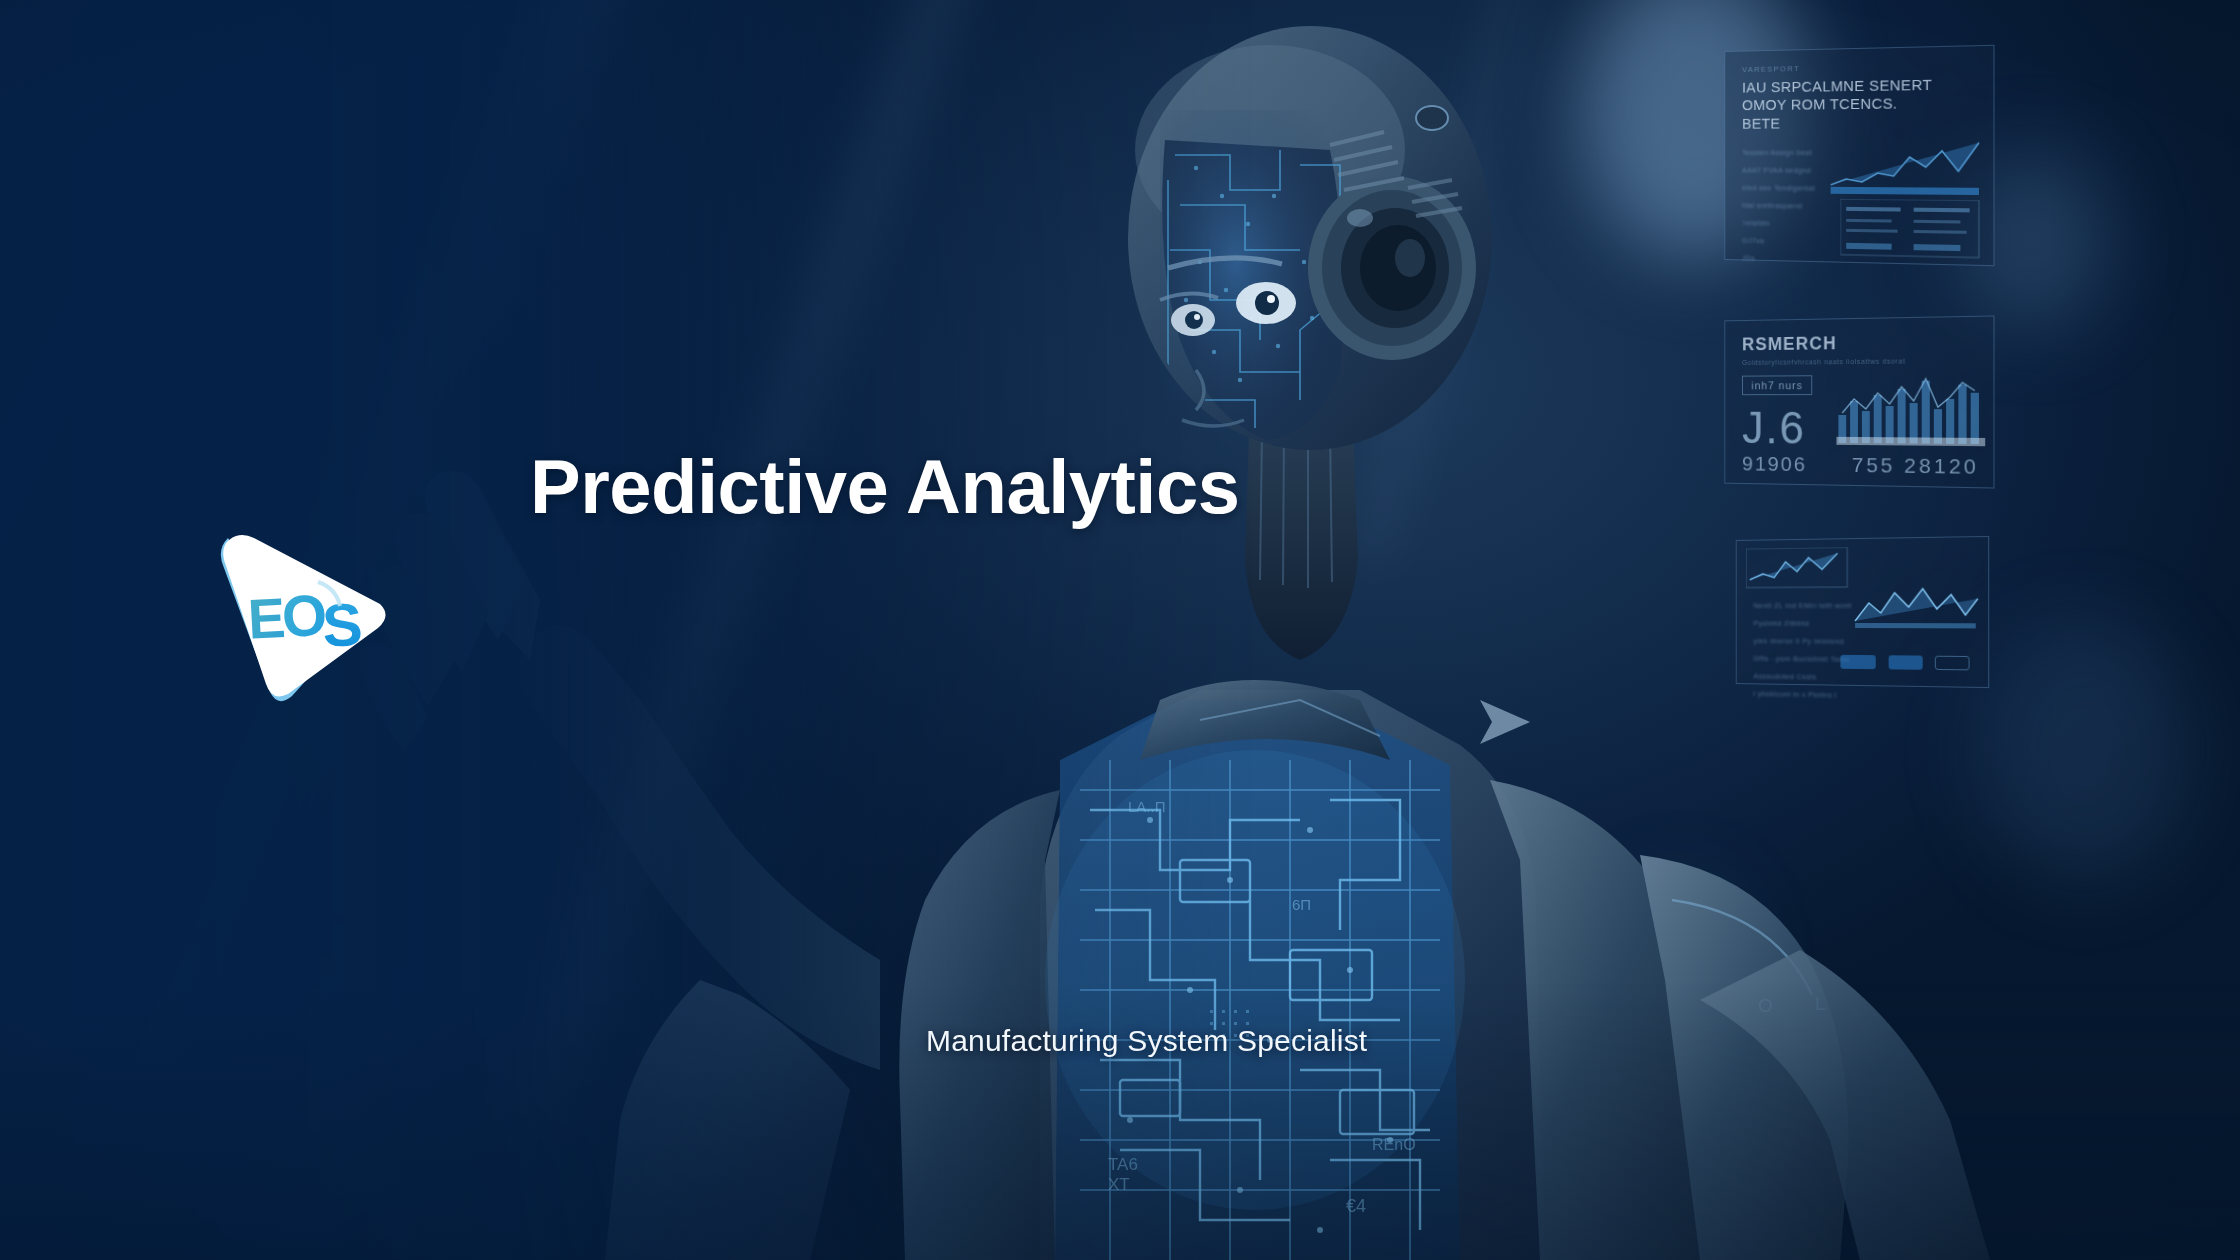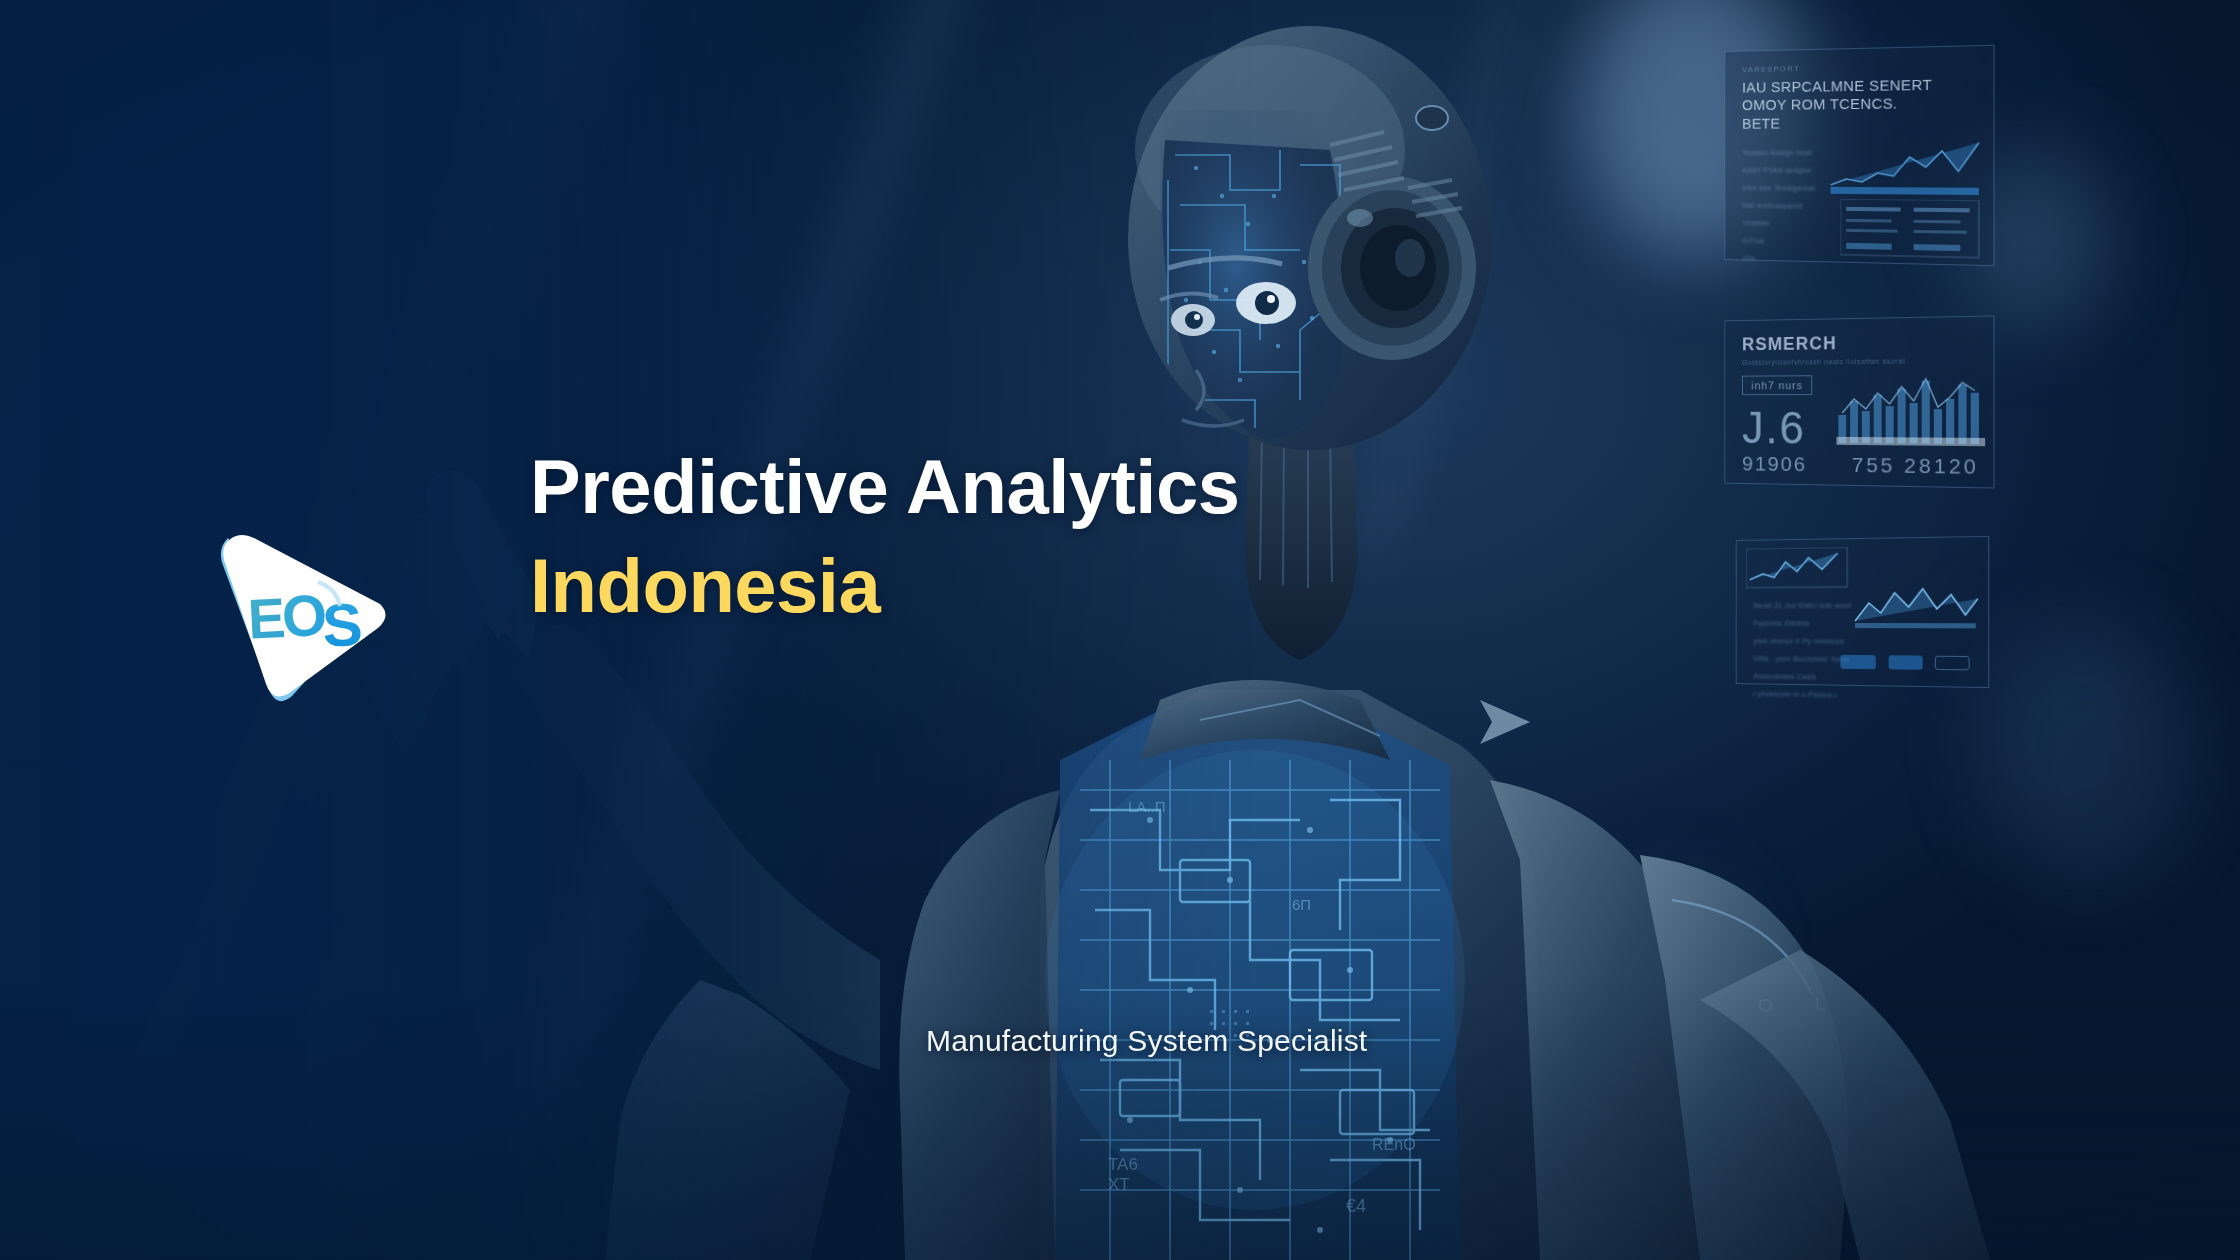--- a/index.html
+++ b/index.html
@@ -498,18 +498,17 @@
         <text x="76" y="112" font-size="58" fill="url(#oGrad)">O</text>
         <text x="116" y="124" font-size="60" fill="url(#sGrad)">S</text>
       </g>
 
       <path d="M112 58 Q130 64 134 82" stroke="#bfe4f5" stroke-width="4" fill="none" opacity=".9"></path>
     </svg>
   </div>
 
   <div class="copy">
     <div class="t-line t-white">Predictive Analytics</div>
-    <div class="t-line t-yellow">Indonesia</div>
   </div>
 
   <div class="subtitle">Manufacturing System Specialist</div>
 
 </div>
 
 </body></html>

